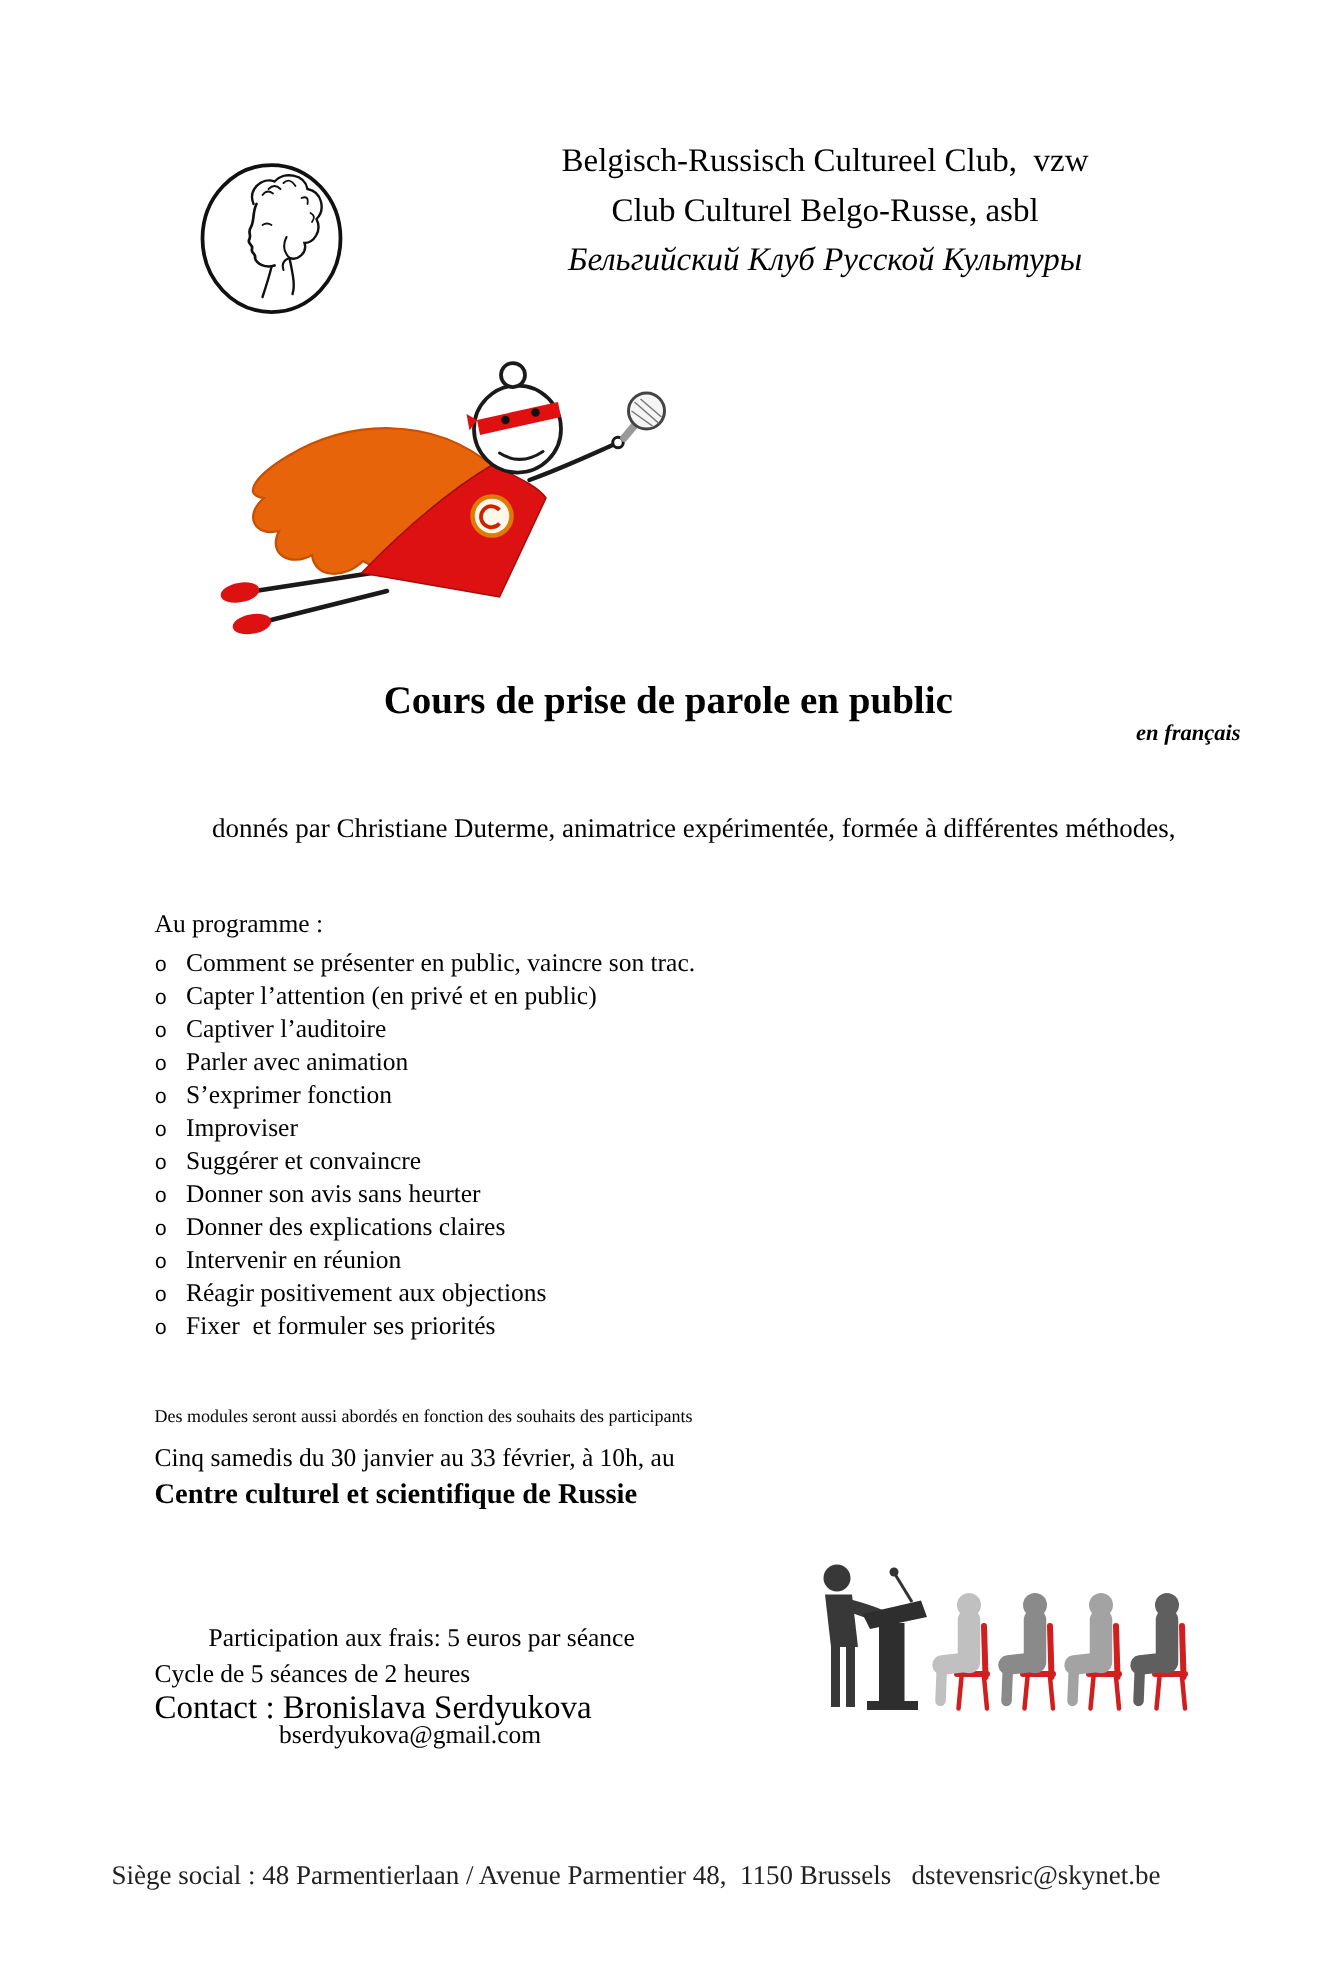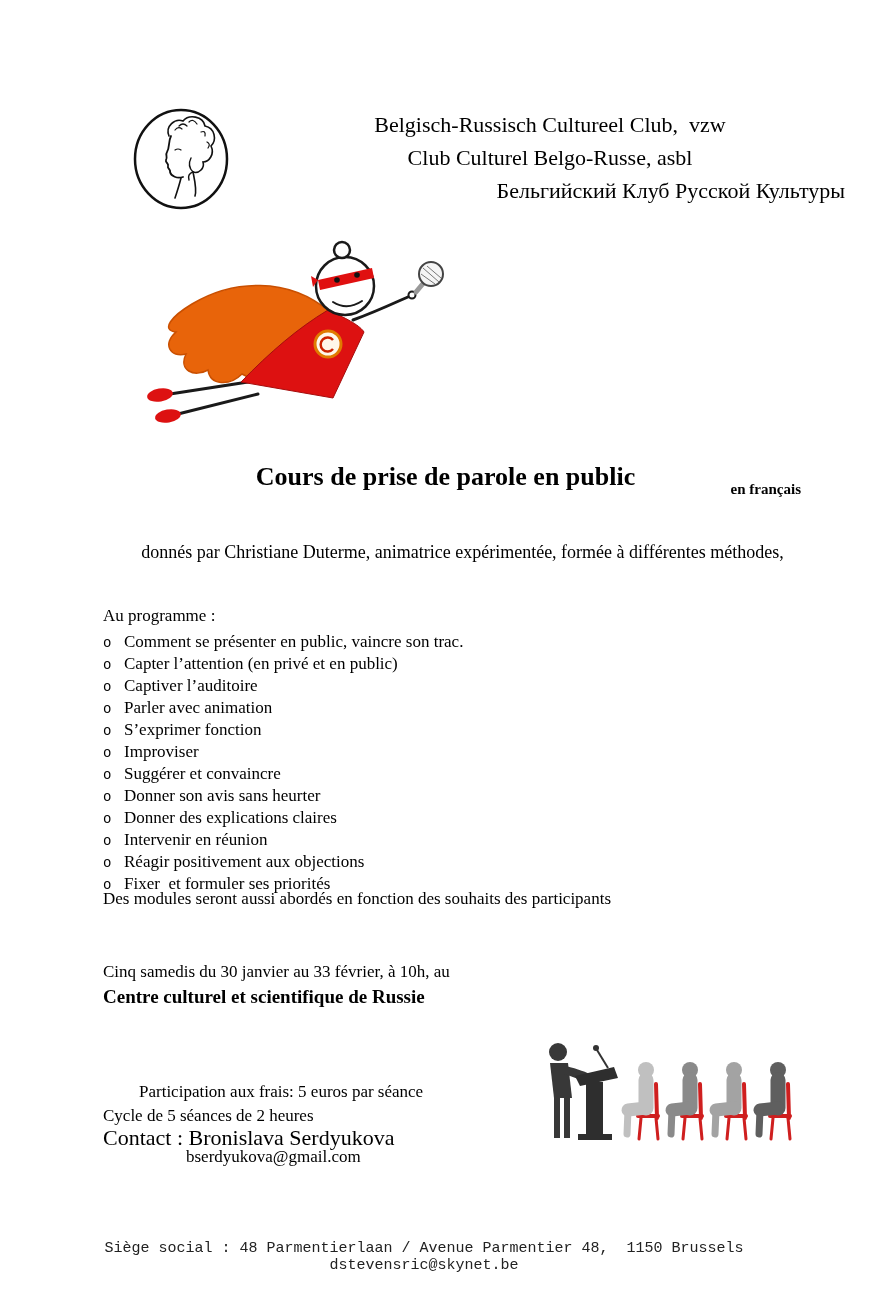--- a/index.html
+++ b/index.html
@@ -10,59 +10,59 @@
     background:#ffffff;
     font-family:"Liberation Serif", serif;
     color:#000;
     overflow:hidden;
   }
   [data-bind]{white-space:pre-wrap;}
   .abs{position:absolute;}
 
   
   .logo{left:131px;top:106px;width:100px;height:106px;}
-  .header-text{left:255px;top:108px;width:590px;text-align:center;}
+  .header-text{left:255px;top:90px;width:590px;text-align:center;}
   .header-line{font-size:22px;line-height:33px;}
-  .header-line.cyr{text-align:right;}
+  .header-line.cyr{font-style:italic;}
 
   
   .hero{left:120px;top:224px;width:340px;height:218px;}
 
   
-  .title{left:0;top:462px;width:891px;text-align:center;
+  .title{left:0;top:452px;width:891px;text-align:center;
          font-size:26px;font-weight:bold;}
-  .subtitle{right:90px;top:481px;font-size:15px;font-weight:bold;}
+  .subtitle{right:64px;top:481px;font-size:15px;font-weight:bold;font-style:italic;}
 
   
   .intro{left:17px;top:539px;width:891px;text-align:center;
          font-size:18px;line-height:27px;}
 
   
   .program-heading{left:103px;top:606px;font-size:17px;}
   .program-list{left:103px;top:632px;list-style:none;margin:0;padding:0;}
   .program-list li{display:flex;height:22px;font-size:17px;align-items:baseline;}
   .bullet{width:21px;flex:0 0 21px;font-family:"Liberation Mono", monospace;
           font-size:14px;}
 
-  .modules-note{left:103px;top:889px;font-size:17px;}
+  .modules-note{left:103px;top:937px;font-size:12px;}
 
   .schedule-intro{left:103px;top:962px;font-size:17px;}
   .venue-name{left:103px;top:986px;font-size:19px;font-weight:bold;}
   .venue-address{left:103px;top:1011px;font-size:19px;font-weight:bold;}
 
   .cycle{left:103px;top:1058px;font-size:17px;margin-top:48px;}
   .fee{left:103px;top:1082px;font-size:17px;margin-left:36px;}
 
   .contact-line{left:103px;top:1125px;font-size:22px;}
   .contact-email{left:186px;top:1147px;font-size:17px;}
 
   .audience{left:528px;top:1036px;width:278px;height:112px;}
 
   .footer{left:0;top:1240px;width:848px;text-align:center;
-          font-family:Liberation Mono, monospace;font-size:15px;color:#222;}
+          font-family:Liberation Serif, serif;font-size:18px;color:#222;}
 </style>
 </head>
 <body>
 
 <div class="page">
 
   <svg class="abs logo" viewBox="0 0 100 106" aria-hidden="true">
     <ellipse cx="50" cy="53" rx="46" ry="49" fill="#ffffff" stroke="#111" stroke-width="2.5"></ellipse>
     <g fill="none" stroke="#111" stroke-linecap="round">
       <path stroke-width="1.6" d="M38 30 C34 20 44 12 52 15 C58 8 72 10 74 20 C84 22 86 34 80 40 C84 48 78 56 72 56 C74 62 68 68 62 66"></path>

